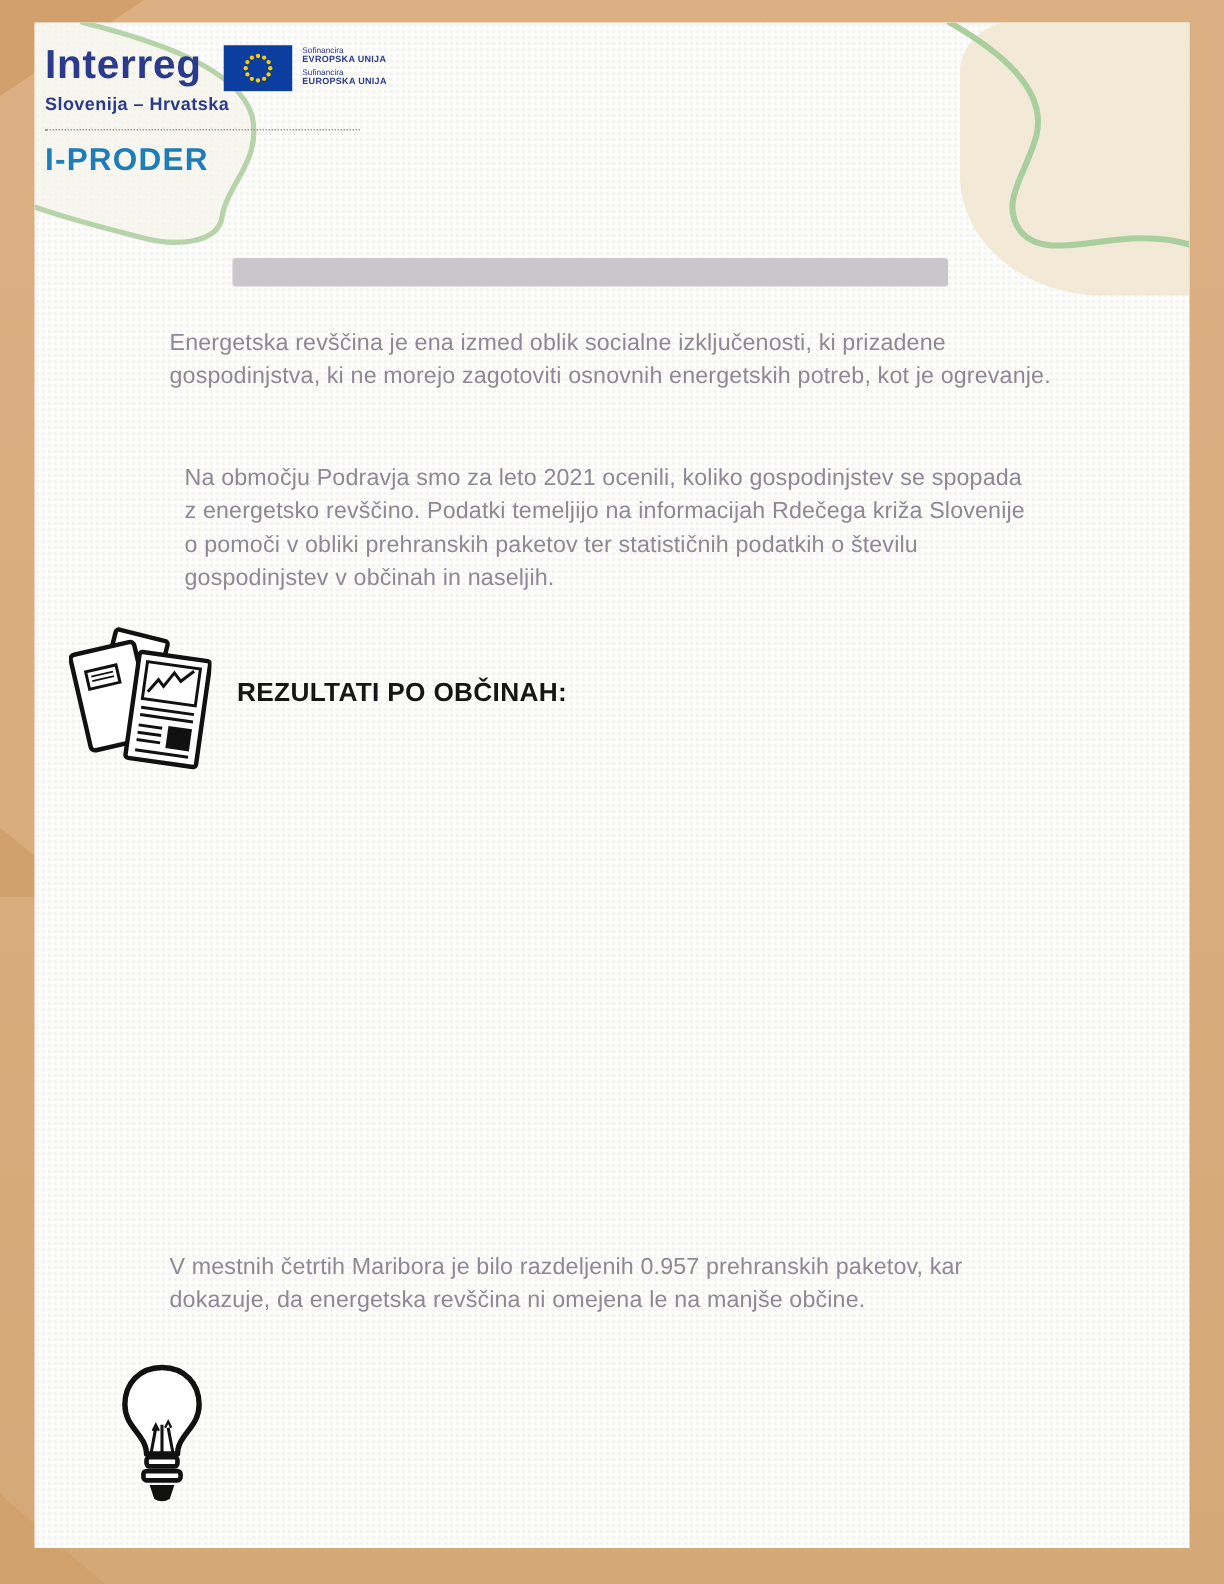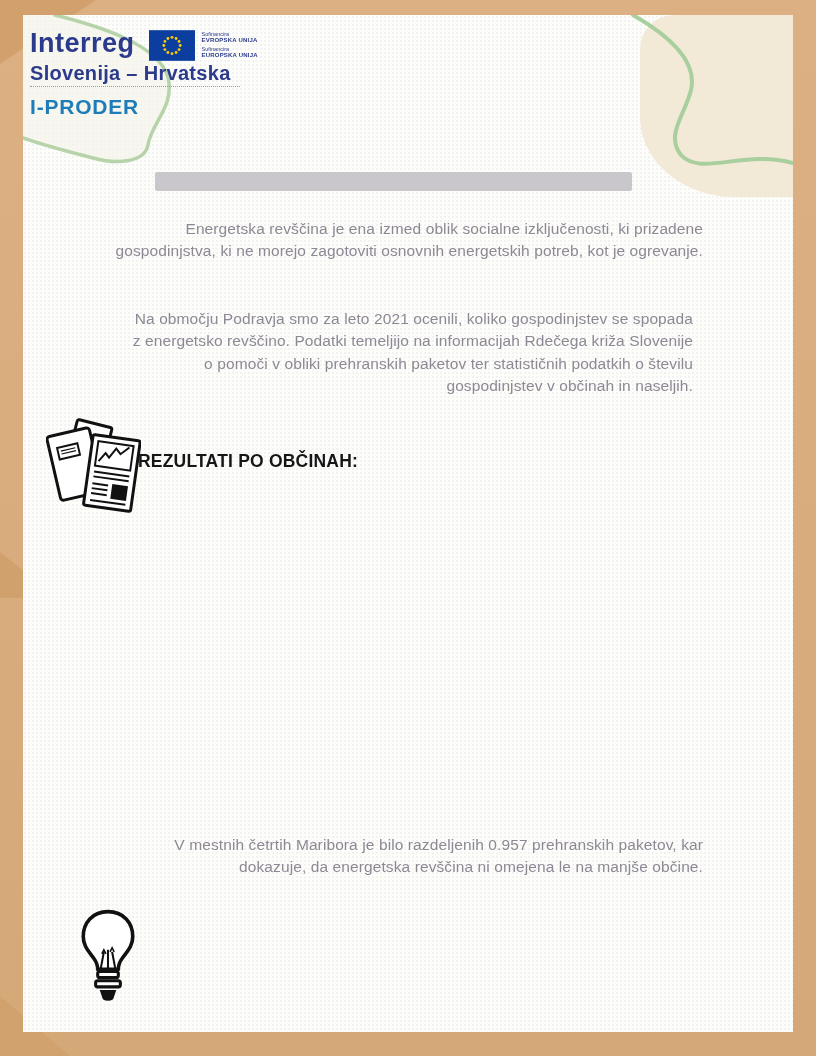--- a/index.html
+++ b/index.html
@@ -34,40 +34,40 @@
   .curve-right-svg{position:absolute;right:0;top:0;width:200px;height:200px;}
   .curve-left-svg{position:absolute;left:0;top:0;width:180px;height:160px;}
 
   
   .logo-row{position:absolute;left:7px;top:13px;display:flex;align-items:flex-start;}
   .brand{font-size:27px;font-weight:bold;color:#2b3a8c;letter-spacing:.5px;line-height:30px;}
   .eu-flag{width:46px;height:31px;margin-left:14px;margin-top:2px;display:block;}
   .cofund{margin-left:7px;margin-top:3px;color:#2b3a8c;}
   .cofund .small{font-size:5.5px;line-height:6px;font-weight:500;}
   .cofund .caps{font-size:6px;line-height:7px;font-weight:bold;margin-bottom:2px;letter-spacing:.2px;}
-  .program{position:absolute;left:7px;top:47px;font-size:20px;font-weight:bold;color:#2b3a8c;letter-spacing:.3px;}
+  .program{position:absolute;left:7px;top:47px;font-size:12px;font-weight:bold;color:#2b3a8c;letter-spacing:.3px;}
   .dotted-line{position:absolute;left:7px;top:71px;width:210px;border-top:1px dotted #9a9a9a;}
   .project{position:absolute;left:7px;top:80px;font-size:21px;font-weight:bold;color:#1e7db8;letter-spacing:.8px;}
 
   
   .redact-bar{position:absolute;left:132px;top:157px;width:477px;height:19px;background:#c9c7cc;border-radius:2px;}
 
   
   .para{
-    position:absolute;text-align:right;color:#8e8894;
+    position:absolute;text-align:left;color:#8e8894;
     font-size:15.5px;line-height:22.5px;font-weight:500;letter-spacing:.1px;
   }
   .para1{left:90px;top:187px;width:590px;}
   .para2{left:100px;top:277px;width:570px;}
   .para3{left:90px;top:803px;width:590px;}
 
   
   .docs-icon{position:absolute;left:23px;top:402px;width:95px;height:100px;}
   .results-heading{
-    position:absolute;left:115px;top:436px;
+    position:absolute;left:135px;top:436px;
     font-size:17.5px;font-weight:800;color:#161616;letter-spacing:.2px;
   }
 
   .bulb-icon{position:absolute;left:52px;top:893px;width:66px;height:98px;}
 </style>
 </head>
 <body>
 
 <div class="corner-accent-tl"></div>
 <div class="corner-accent-left"></div>

